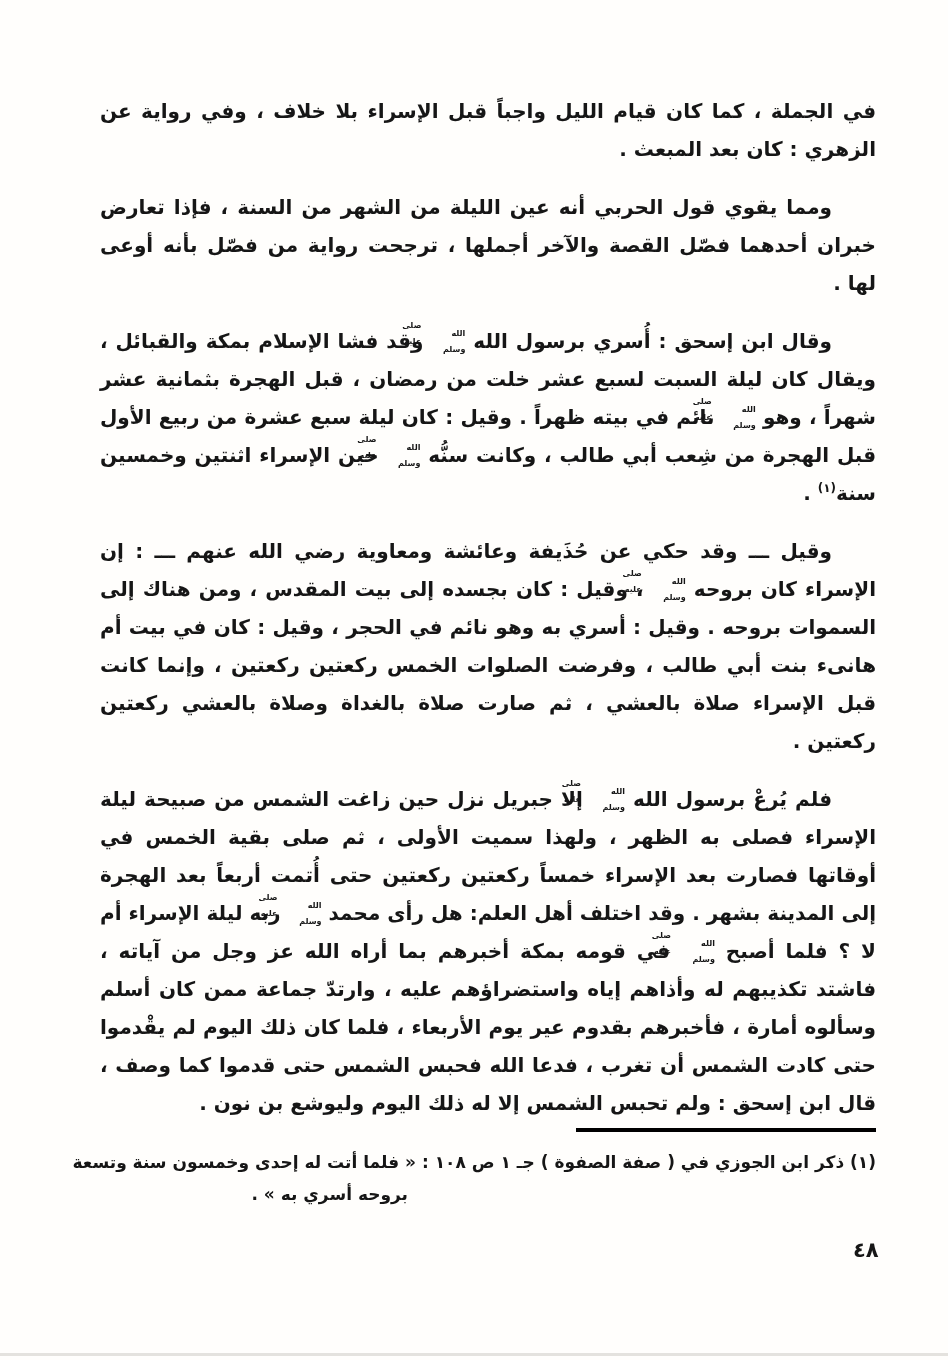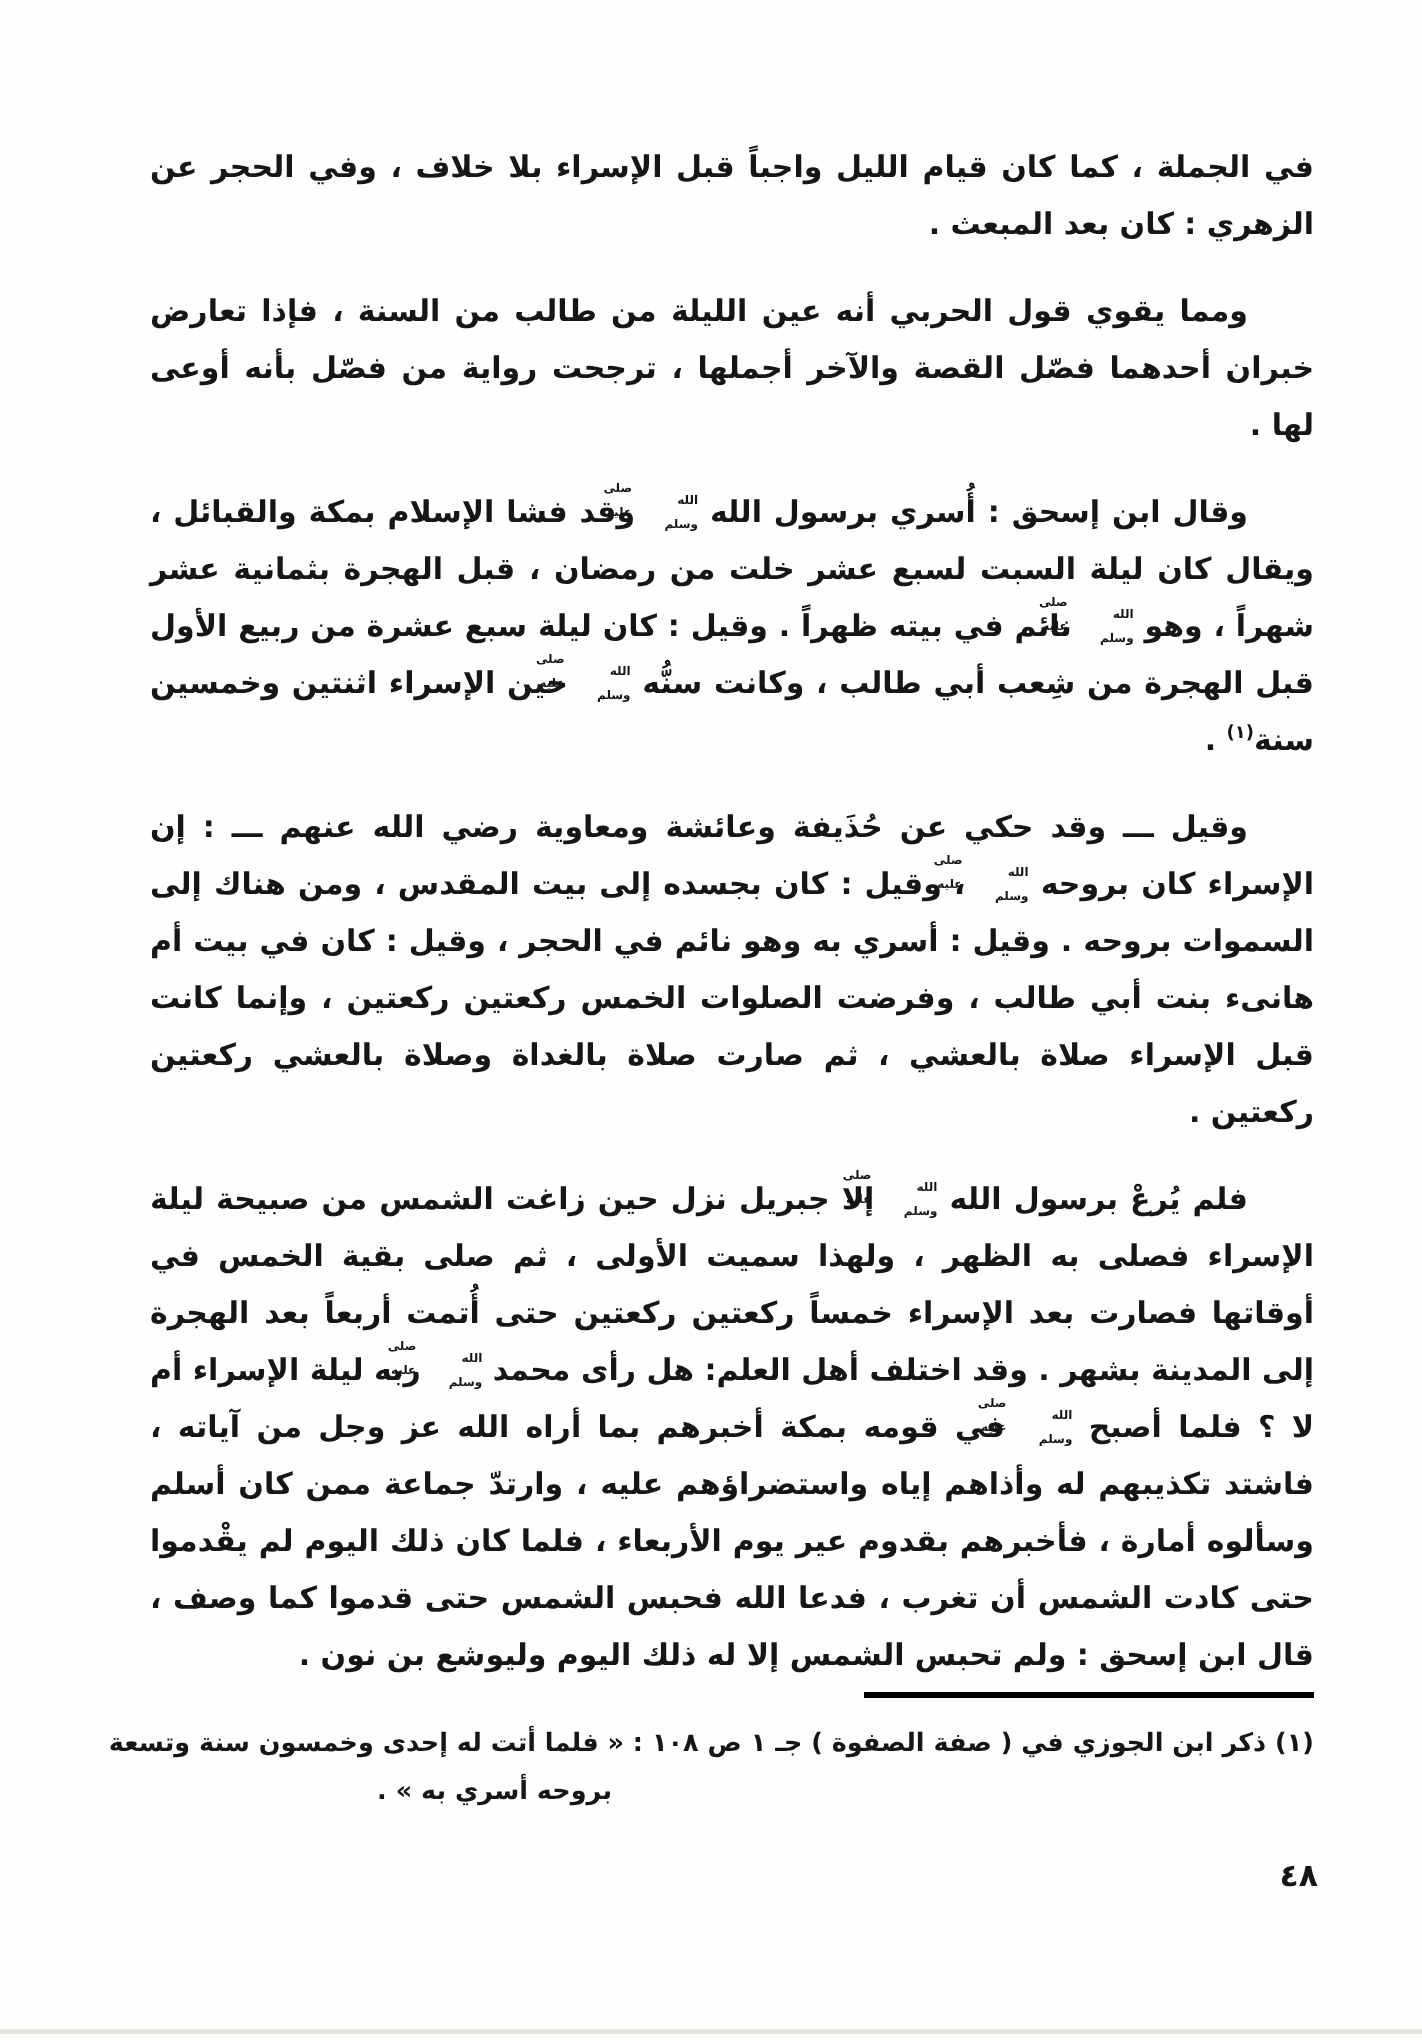--- a/index.html
+++ b/index.html
@@ -87,22 +87,22 @@
     background:#d8d6d2;
     opacity:.7;
   }
 </style>
 </head>
 <body>
 
 <div class="page">
 
   <div class="body-text">
-      <p>في الجملة ، كما كان قيام الليل واجباً قبل الإسراء بلا خلاف ، وفي الحجر عن الزهري : كان بعد المبعث .</p>
-      <p class="indent">ومما يقوي قول الحربي أنه عين الليلة من طالب من السنة ، فإذا تعارض خبران أحدهما فصّل القصة والآخر أجملها ، ترجحت رواية من فصّل بأنه أوعى لها .</p>
+      <p>في الجملة ، كما كان قيام الليل واجباً قبل الإسراء بلا خلاف ، وفي رواية عن الزهري : كان بعد المبعث .</p>
+      <p class="indent">ومما يقوي قول الحربي أنه عين الليلة من الشهر من السنة ، فإذا تعارض خبران أحدهما فصّل القصة والآخر أجملها ، ترجحت رواية من فصّل بأنه أوعى لها .</p>
       <p class="indent">وقال ابن إسحق : أُسري برسول الله <span class="saw"><span>صلى الله</span><span>عليه وسلم</span></span> وقد فشا الإسلام بمكة والقبائل ، ويقال كان ليلة السبت لسبع عشر خلت من رمضان ، قبل الهجرة بثمانية عشر شهراً ، وهو <span class="saw"><span>صلى الله</span><span>عليه وسلم</span></span> نائم في بيته ظهراً . وقيل : كان ليلة سبع عشرة من ربيع الأول قبل الهجرة من شِعب أبي طالب ، وكانت سنُّه <span class="saw"><span>صلى الله</span><span>عليه وسلم</span></span> حين الإسراء اثنتين وخمسين سنة<sup class="fn-ref">(١)</sup> .</p>
       <p class="indent">وقيل ـــ وقد حكي عن حُذَيفة وعائشة ومعاوية رضي الله عنهم ـــ : إن الإسراء كان بروحه <span class="saw"><span>صلى الله</span><span>عليه وسلم</span></span> ، وقيل : كان بجسده إلى بيت المقدس ، ومن هناك إلى السموات بروحه . وقيل : أسري به وهو نائم في الحجر ، وقيل : كان في بيت أم هانىء بنت أبي طالب ، وفرضت الصلوات الخمس ركعتين ركعتين ، وإنما كانت قبل الإسراء صلاة بالعشي ، ثم صارت صلاة بالغداة وصلاة بالعشي ركعتين ركعتين .</p>
       <p class="indent">فلم يُرعْ برسول الله <span class="saw"><span>صلى الله</span><span>عليه وسلم</span></span> إلا جبريل نزل حين زاغت الشمس من صبيحة ليلة الإسراء فصلى به الظهر ، ولهذا سميت الأولى ، ثم صلى بقية الخمس في أوقاتها فصارت بعد الإسراء خمساً ركعتين ركعتين حتى أُتمت أربعاً بعد الهجرة إلى المدينة بشهر . وقد اختلف أهل العلم: هل رأى محمد <span class="saw"><span>صلى الله</span><span>عليه وسلم</span></span> ربه ليلة الإسراء أم لا ؟ فلما أصبح <span class="saw"><span>صلى الله</span><span>عليه وسلم</span></span> في قومه بمكة أخبرهم بما أراه الله عز وجل من آياته ، فاشتد تكذيبهم له وأذاهم إياه واستضراؤهم عليه ، وارتدّ جماعة ممن كان أسلم وسألوه أمارة ، فأخبرهم بقدوم عير يوم الأربعاء ، فلما كان ذلك اليوم لم يقْدموا حتى كادت الشمس أن تغرب ، فدعا الله فحبس الشمس حتى قدموا كما وصف ، قال ابن إسحق : ولم تحبس الشمس إلا له ذلك اليوم وليوشع بن نون .</p>
     </div>
 
   <div class="footnote">
     <div class="fn-rule"></div>
     <div class="fn-line1">(١) ذكر ابن الجوزي في ( صفة الصفوة ) جـ ١ ص ١٠٨ : « فلما أتت له إحدى وخمسون سنة وتسعة</div>
     <div class="fn-line2">بروحه أسري به » .</div>
   </div>

